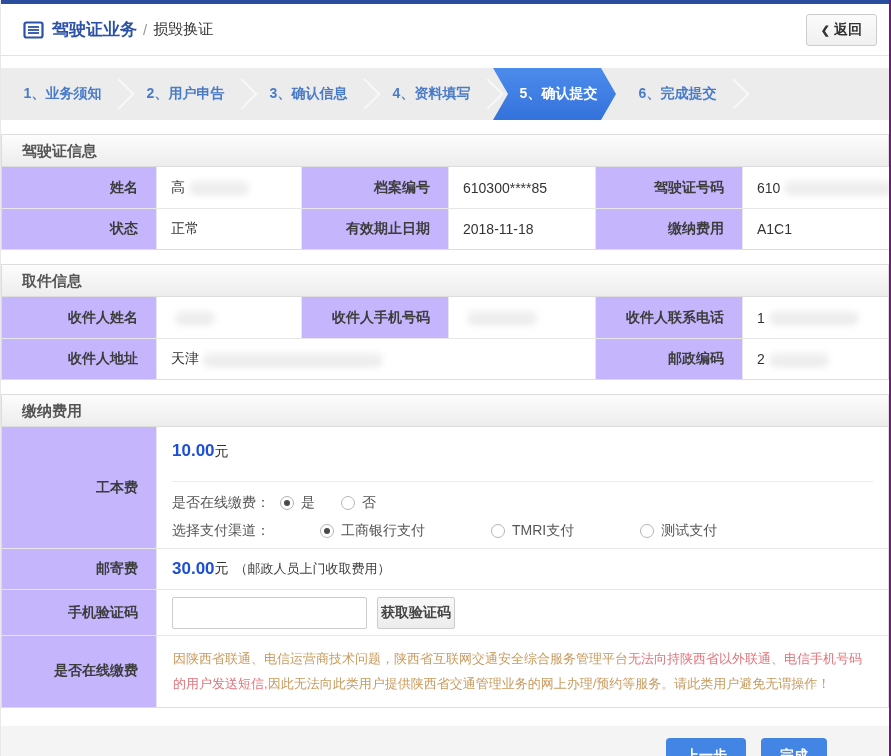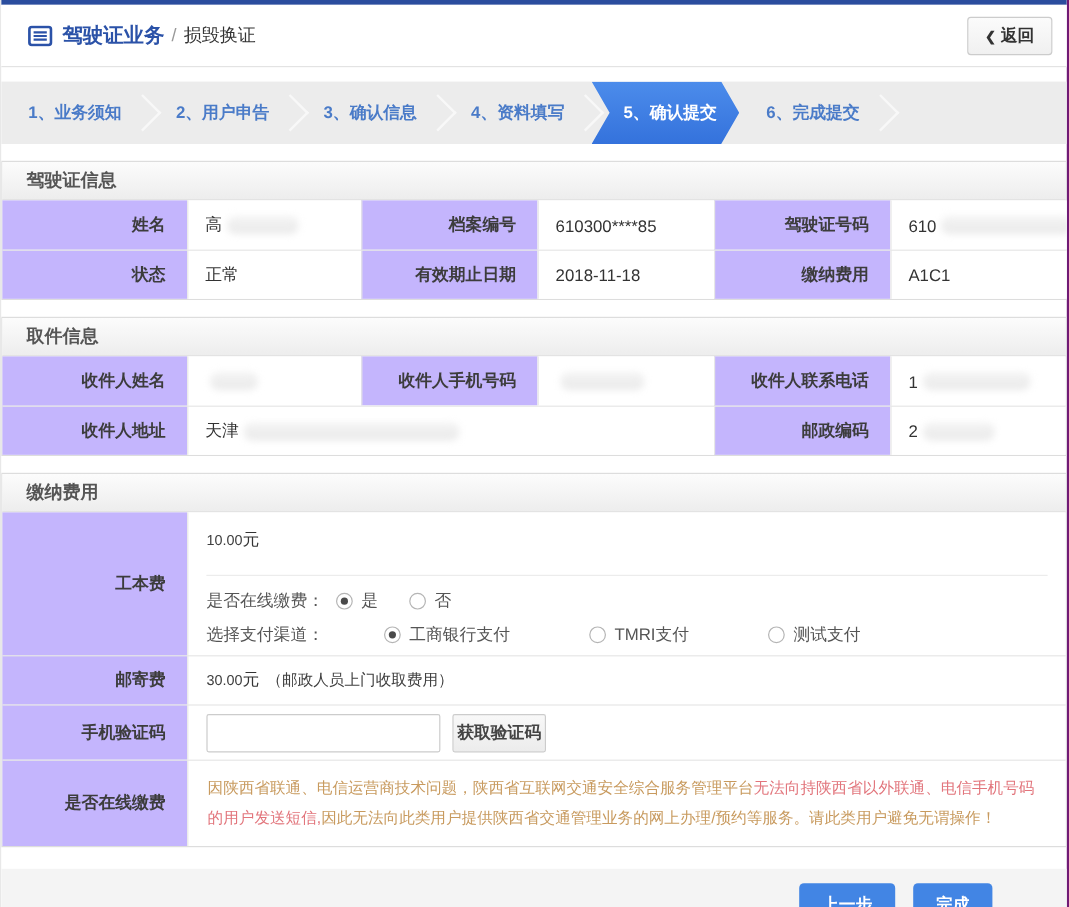--- a/index.html
+++ b/index.html
@@ -35,21 +35,21 @@
   .val { padding-left:14px; color:#333; }
   .span3 { grid-column:2 / 5; }
 
   .redact { display:inline-block; height:15px; border-radius:7px; background:linear-gradient(#f4f4f4,#e9e9e9); filter:blur(3px); margin-left:4px; vertical-align:middle; }
   .w40{width:40px;} .w60{width:60px;} .w70{width:70px;} .w90{width:90px;} .w110{width:110px;} .w180{width:180px;}
 
   
   .fgrid { display:grid; grid-template-columns:154px 1fr; }
   .fgrid .cell { padding-left:0; }
   .fee-main { display:block; padding:12px 15px 10px 15px; }
-  .amount { color:#404040; font-weight:normal; font-size:12px; }
+  .amount { color:#1d4ed8; font-weight:bold; font-size:17px; }
   .unit { color:#333; font-size:14px; }
   .fee-divider { border-top:1px solid #ececec; margin:10px 15px 12px 15px; }
   .pay-line { display:flex; align-items:center; padding:0 15px; margin-bottom:10px; font-size:14px; color:#555; }
   .pay-line .pl-label { margin-right:10px; color:#555; }
   .radio { width:14px; height:14px; border-radius:50%; border:1px solid #b5b5b5; background:#fff; display:inline-block; position:relative; margin-right:7px; flex:0 0 auto; cursor:pointer; }
   .radio.checked::after { content:''; position:absolute; left:3px; top:3px; width:6px; height:6px; border-radius:50%; background:#4a4a4a; }
   .opt { display:flex; align-items:center; margin-right:26px; color:#555; }
   .fee-note { color:#404040; font-size:13px; margin-left:6px; }
   .code-input { width:195px; height:32px; border:1px solid #ccc; border-radius:2px; margin:0 10px 0 15px; padding:0 8px; font-size:14px; }
   .code-btn { height:32px; padding:0 3px; background:linear-gradient(#f8f8f8,#ececec); border:1px solid #ccc; border-radius:2px; font-size:14px; font-weight:bold; color:#444; cursor:pointer; }

